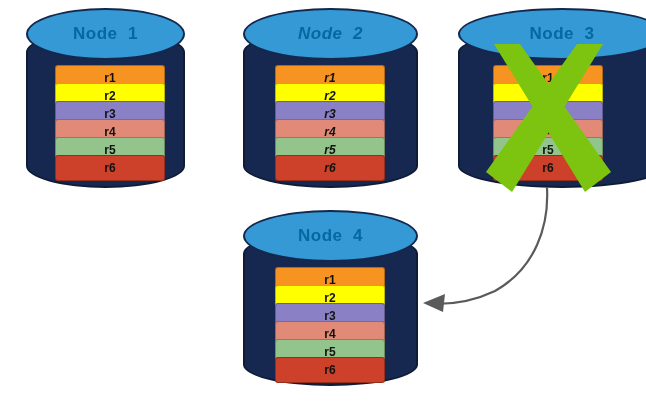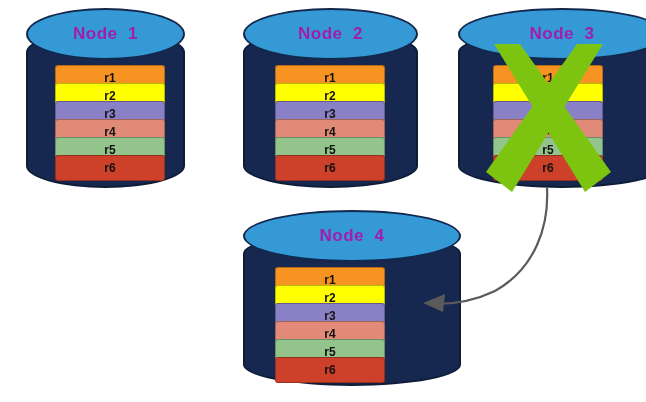--- a/index.html
+++ b/index.html
@@ -51,21 +51,21 @@
   }
   .cyl-title {
     position: absolute;
     left: 0;
     top: 0;
     width: 100%;
     height: 52px;
     display: flex;
     align-items: center;
     justify-content: center;
-    color: #a21caf;
+    color: #0369a1;
     font-weight: bold;
     font-size: 17px;
     letter-spacing: 0.5px;
     z-index: 4;
     white-space: pre;
   }
 
   .rows {
     position: absolute;
     left: 0;
@@ -118,21 +118,21 @@
     <div class="rows">
       <div class="row-bar" style="left:29px; width:110px; top:57px; background:#f79421;">r1</div>
       <div class="row-bar" style="left:29px; width:110px; top:75px; background:#ffff00;">r2</div>
       <div class="row-bar" style="left:29px; width:110px; top:93px; background:#8a80c6;">r3</div>
       <div class="row-bar" style="left:29px; width:110px; top:111px; background:#e08a77;">r4</div>
       <div class="row-bar" style="left:29px; width:110px; top:129px; background:#92c48b;">r5</div>
       <div class="row-bar" style="left:29px; width:110px; top:147px; background:#cd4029;">r6</div>
     </div>
   </div>
 
-  <div class="node" style="left:243px; top:8px; width:175px; height:180px;">
+  <div class="node" style="left:243px; top:8px; width:175px; height:180px;font-style:italic;">
     <div class="cyl-body"></div>
     <div class="cyl-top"></div>
     <div class="cyl-title">Node  2</div>
     <div class="rows">
       <div class="row-bar" style="left:32px; width:110px; top:57px; background:#f79421;">r1</div>
       <div class="row-bar" style="left:32px; width:110px; top:75px; background:#ffff00;">r2</div>
       <div class="row-bar" style="left:32px; width:110px; top:93px; background:#8a80c6;">r3</div>
       <div class="row-bar" style="left:32px; width:110px; top:111px; background:#e08a77;">r4</div>
       <div class="row-bar" style="left:32px; width:110px; top:129px; background:#92c48b;">r5</div>
       <div class="row-bar" style="left:32px; width:110px; top:147px; background:#cd4029;">r6</div>
@@ -153,21 +153,21 @@
     </div>
   </div>
 
   <svg class="cross" style="left:486px; top:44px;" width="125" height="148" viewBox="0 0 125 148">
     <g fill="#7dc410">
       <polygon points="8,0 34,0 125,128 99,148"></polygon>
       <polygon points="117,0 91,0 0,128 26,148"></polygon>
     </g>
   </svg>
 
-  <div class="node" style="left:243px; top:210px; width:175px; height:176px;padding-left:43px;">
+  <div class="node" style="left:243px; top:210px; width:175px; height:176px;">
     <div class="cyl-body"></div>
     <div class="cyl-top"></div>
     <div class="cyl-title">Node  4</div>
     <div class="rows">
       <div class="row-bar" style="left:32px; width:110px; top:57px; background:#f79421;">r1</div>
       <div class="row-bar" style="left:32px; width:110px; top:75px; background:#ffff00;">r2</div>
       <div class="row-bar" style="left:32px; width:110px; top:93px; background:#8a80c6;">r3</div>
       <div class="row-bar" style="left:32px; width:110px; top:111px; background:#e08a77;">r4</div>
       <div class="row-bar" style="left:32px; width:110px; top:129px; background:#92c48b;">r5</div>
       <div class="row-bar" style="left:32px; width:110px; top:147px; background:#cd4029;">r6</div>

